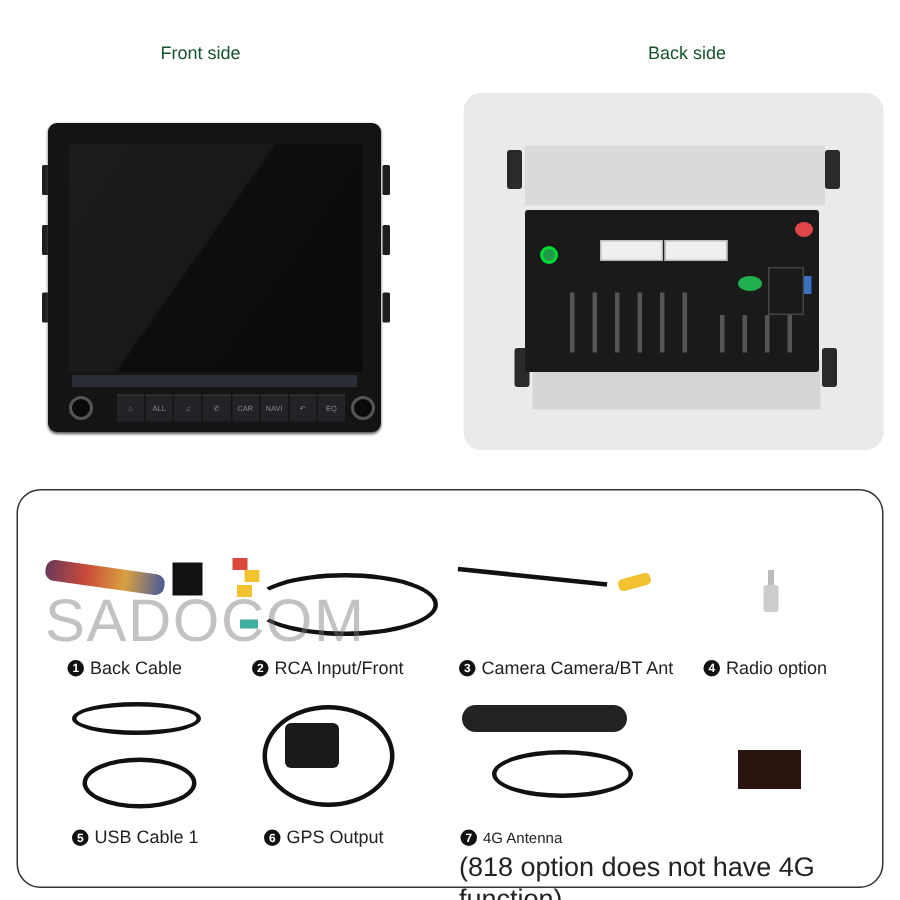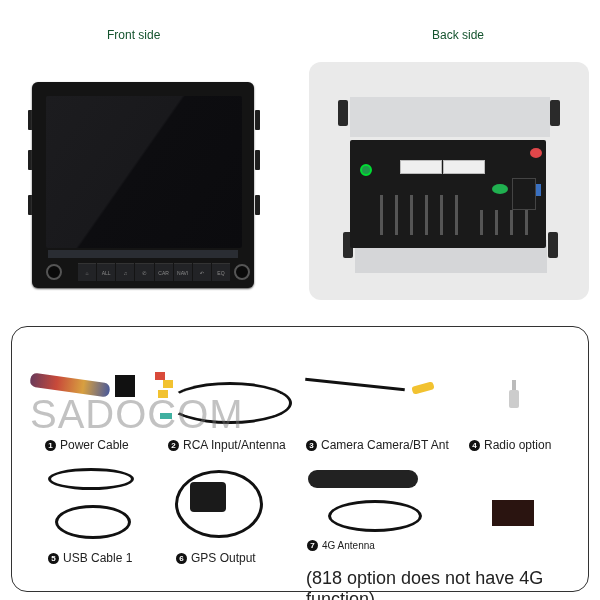--- a/index.html
+++ b/index.html
@@ -100,32 +100,32 @@
 <div class="cable" style="left:168px;top:382px;width:118px;height:36px;border-color:#111 #111 #111 transparent;"></div>
 
 <div class="watermark">SADOCOM</div>
 
 <div style="position:absolute;left:305px;top:383px;width:100px;height:3px;background:#111;transform:rotate(6deg);"></div>
 <div style="position:absolute;left:412px;top:384px;width:22px;height:8px;background:#f2c230;border-radius:3px;transform:rotate(-15deg);"></div>
 
 <div style="position:absolute;left:512px;top:380px;width:4px;height:10px;background:#bbb;"></div>
 <div style="position:absolute;left:509px;top:390px;width:10px;height:18px;background:#ccc;border-radius:2px;"></div>
 
-<div class="label" style="left:45px;top:438px;"><span class="num">1</span><span>Power Cable</span></div>
-<div class="label" style="left:168px;top:438px;"><span class="num">2</span><span>RCA Input/Antenna</span></div>
+<div class="label" style="left:45px;top:438px;"><span class="num">1</span><span>Back Cable</span></div>
+<div class="label" style="left:168px;top:438px;"><span class="num">2</span><span>RCA Input/Front</span></div>
 <div class="label" style="left:306px;top:438px;"><span class="num">3</span><span>Camera Camera/BT Ant</span></div>
 <div class="label" style="left:469px;top:438px;"><span class="num">4</span><span>Radio option</span></div>
 
 <div class="cable" style="left:48px;top:468px;width:80px;height:16px;"></div>
 <div class="cable" style="left:55px;top:505px;width:70px;height:28px;"></div>
 
 <div class="cable" style="left:175px;top:470px;width:82px;height:62px;"></div>
 <div style="position:absolute;left:190px;top:482px;width:36px;height:30px;background:#1a1a1a;border-radius:4px;"></div>
 
 <div style="position:absolute;left:308px;top:470px;width:110px;height:18px;background:#222;border-radius:9px;"></div>
 <div class="cable" style="left:328px;top:500px;width:88px;height:26px;"></div>
 
 <div style="position:absolute;left:492px;top:500px;width:42px;height:26px;background:#2a1410;"></div>
 
 <div class="label" style="left:48px;top:551px;"><span class="num">5</span><span>USB Cable 1</span></div>
 <div class="label" style="left:176px;top:551px;"><span class="num">6</span><span>GPS Output</span></div>
-<div class="label" style="left:307px;top:540px;font-size:10px;"><span class="num">7</span><span>4G Antenna</span></div>
+<div class="label" style="left:307px;top:553px;font-size:10px;"><span class="num">7</span><span>4G Antenna</span></div>
 <div class="note">(818 option does not have 4G function)</div>
 
 </body></html>

